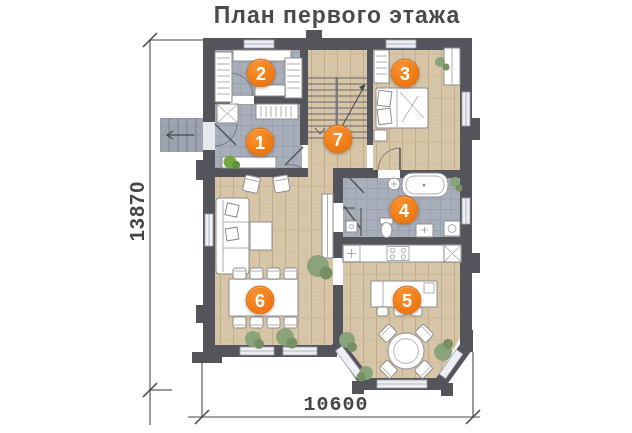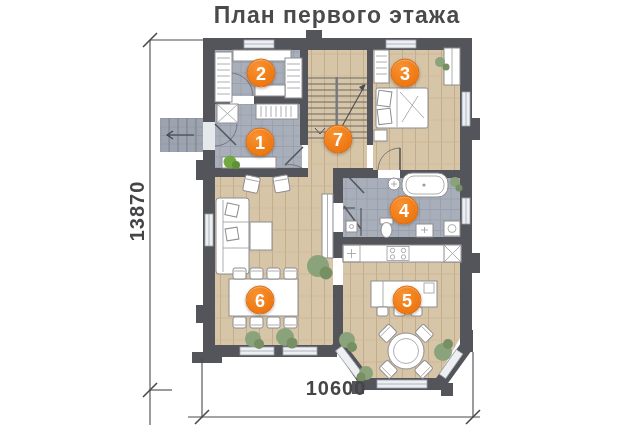--- a/index.html
+++ b/index.html
@@ -2,21 +2,21 @@
 <html><head>
 <meta charset="utf-8">
 <style>
   html,body{margin:0;padding:0;background:#fff;}
   .stage{position:relative;width:632px;height:433px;background:#ffffff;overflow:hidden;
          font-family:"Liberation Sans",sans-serif;}
   .plan-title{position:absolute;left:337px;top:15px;transform:translate(-50%,-50%);
         font-size:23px;font-weight:600;letter-spacing:1px;color:#4a4a4c;white-space:nowrap;}
   .dim-label{position:absolute;font-size:20px;font-weight:700;color:#454547;letter-spacing:1px;white-space:nowrap;}
   .dim-label.vert{left:137px;top:211px;transform:translate(-50%,-50%) rotate(-90deg);}
-  .dim-label.horiz{left:336px;top:388px;transform:translate(-50%,-50%);}
+  .dim-label.horiz{left:336px;top:404px;transform:translate(-50%,-50%);font-family:Liberation Mono, monospace;}
   .room-marker{position:absolute;width:27px;height:27px;border-radius:50%;
         transform:translate(-50%,-50%);
         background:radial-gradient(circle at 38% 30%, #f89331 0%, #f07d18 55%, #e86f0d 100%);
         border:1px solid #db6a0e;
         box-shadow:0 1px 3px rgba(70,70,70,.45), inset 0 1px 1px rgba(255,255,255,.35);
         display:flex;align-items:center;justify-content:center;
         color:#ffffff;font-size:18px;font-weight:700;line-height:1;z-index:6;cursor:pointer;}
   svg{position:absolute;left:0;top:0;}
   .furn{fill:#ffffff;stroke:#8d8d90;stroke-width:1;}
   .furnln{stroke:#9a9a9e;stroke-width:0.8;fill:none;}

